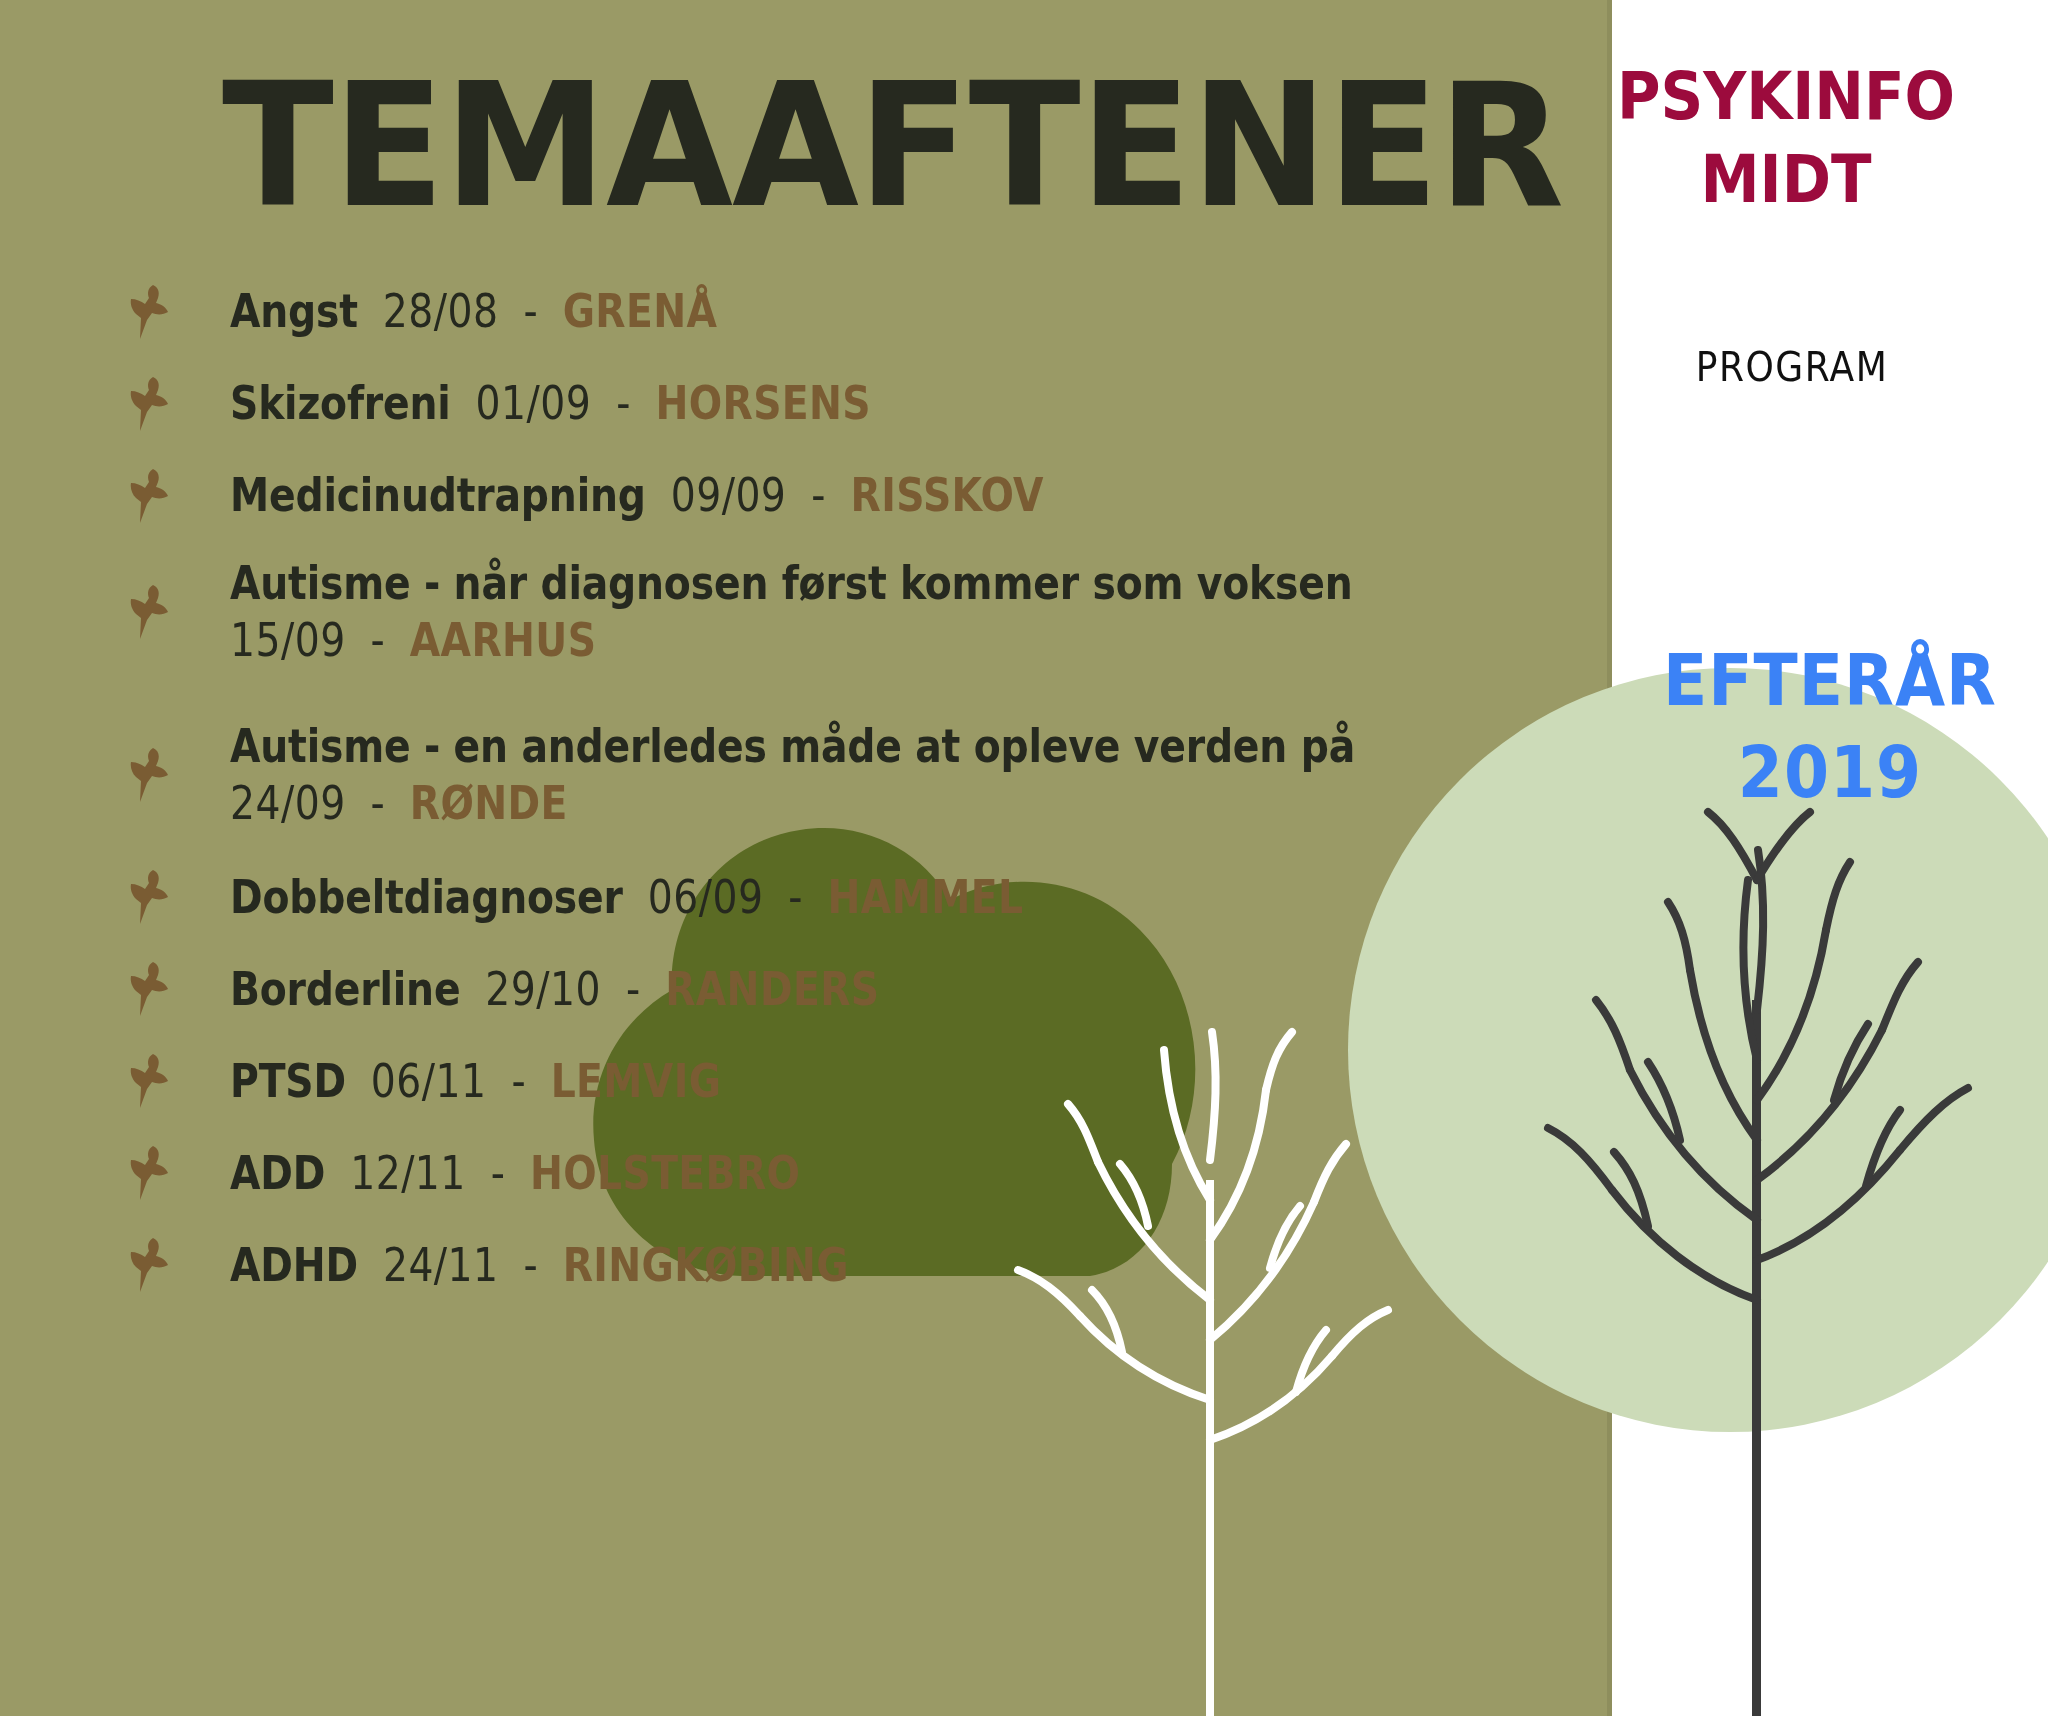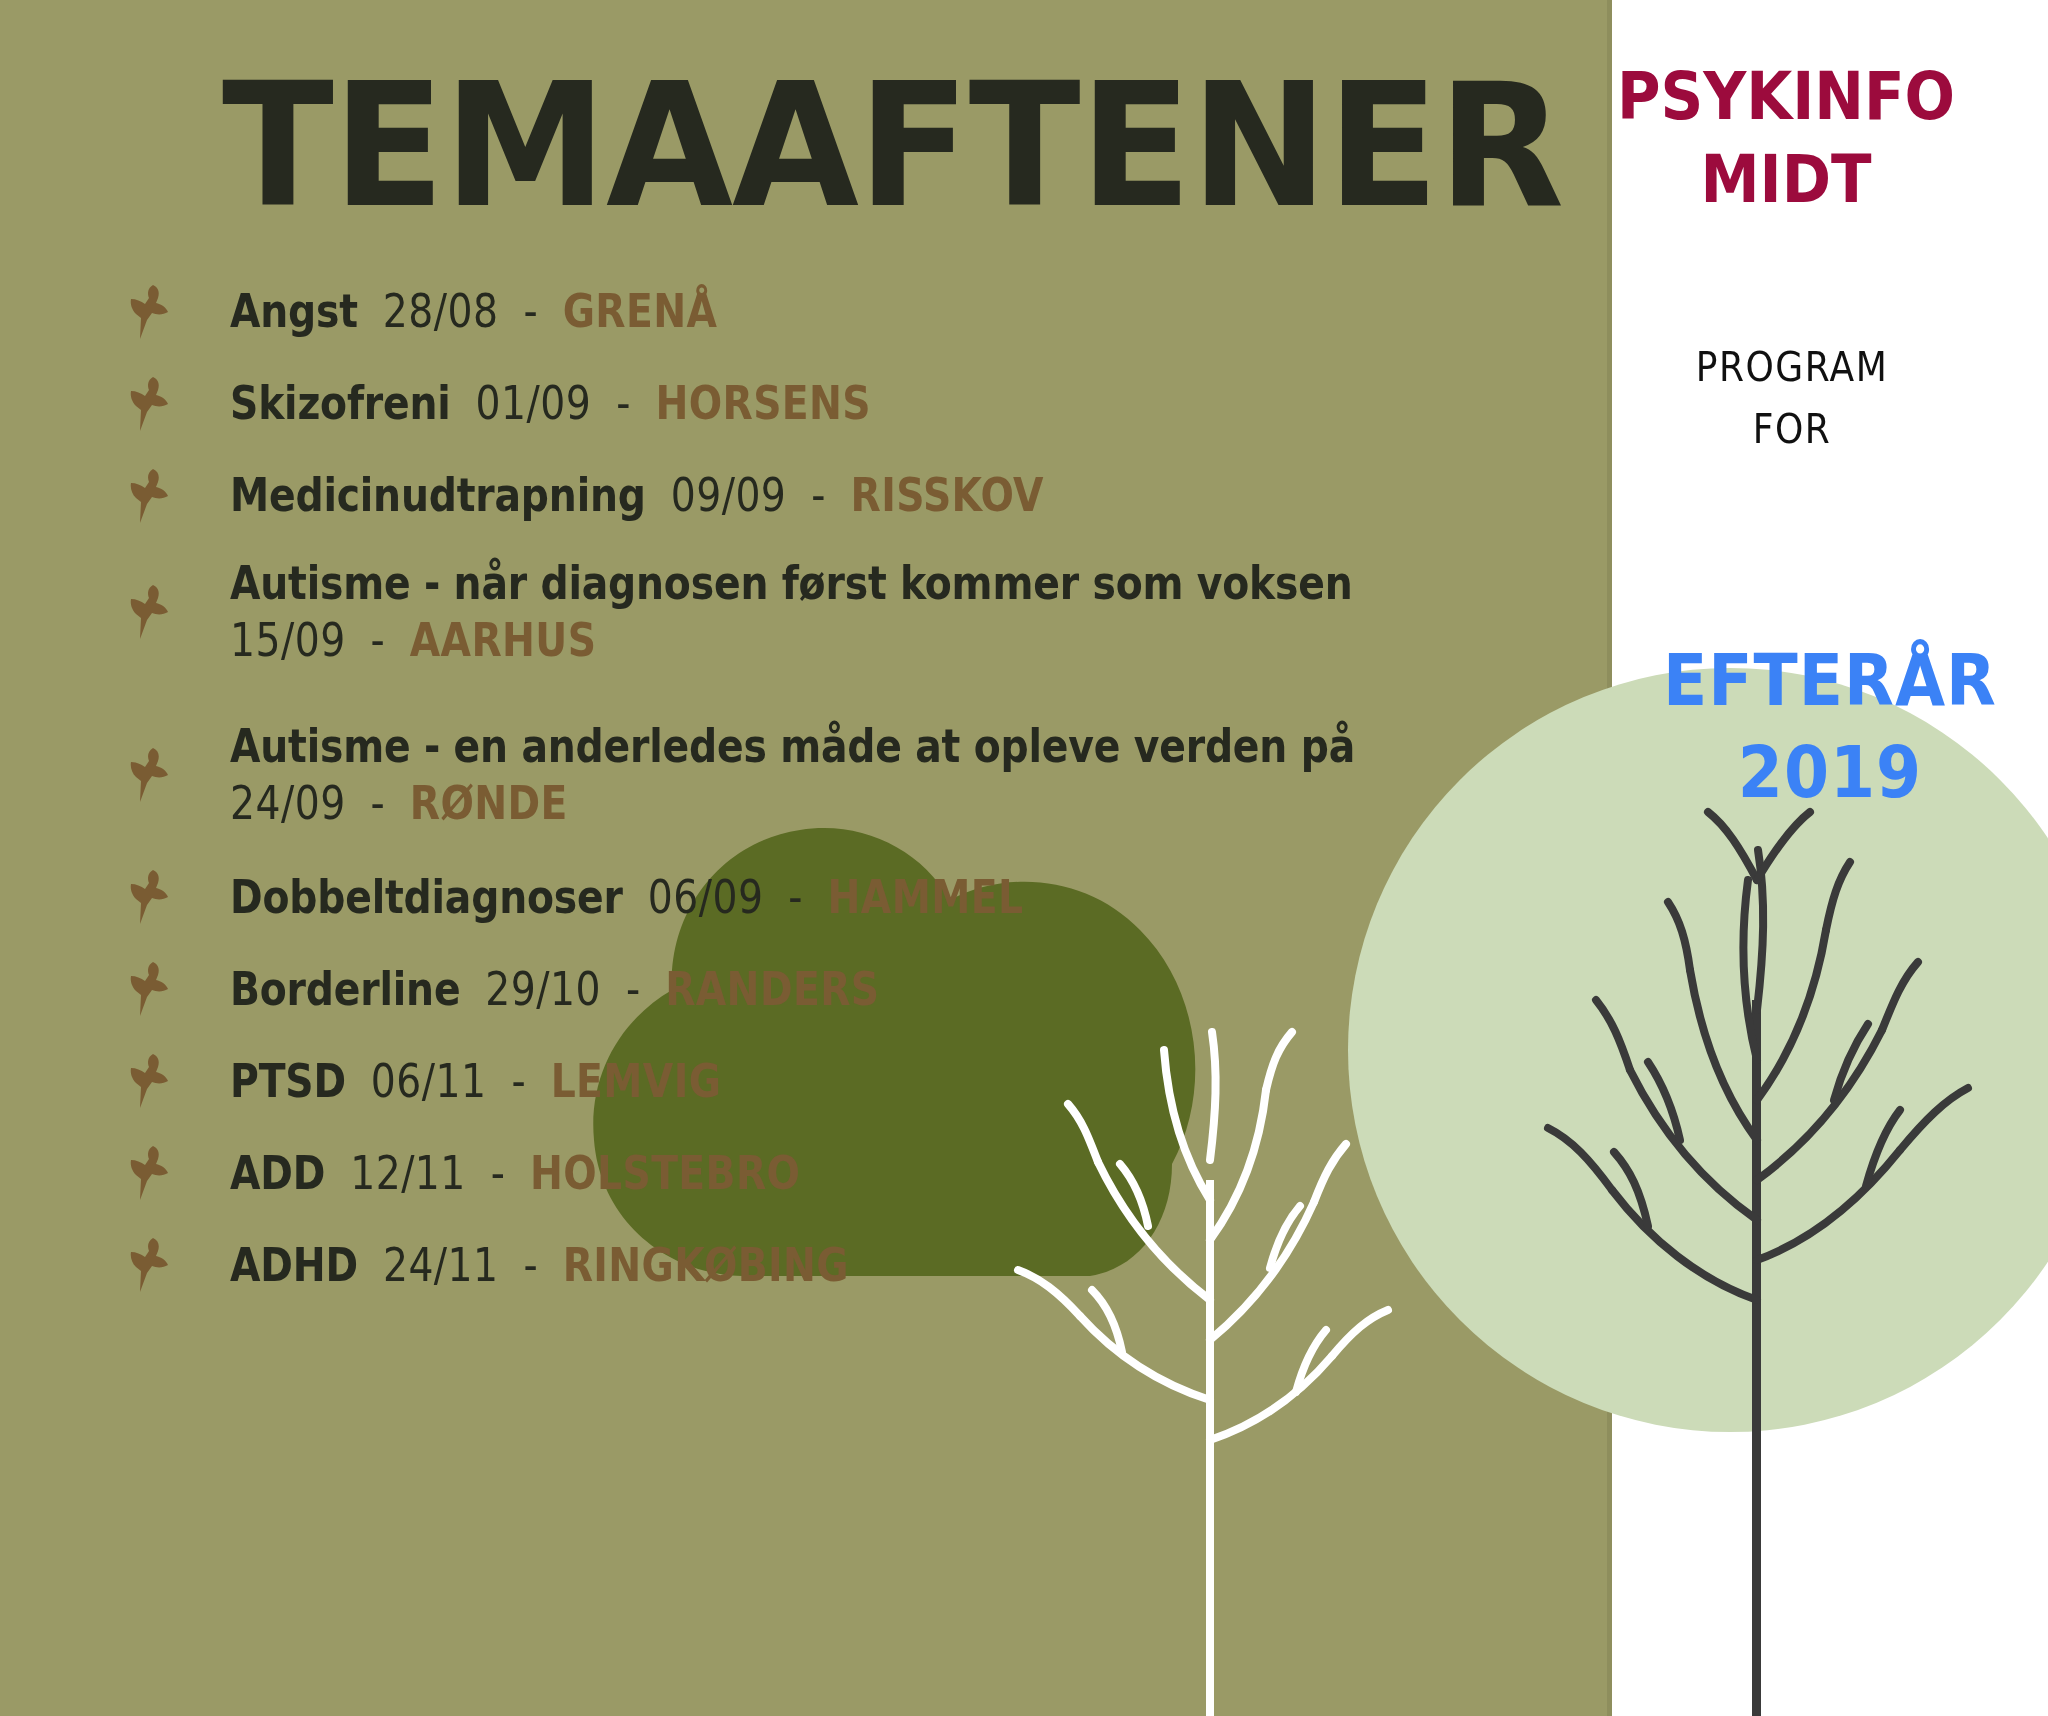--- a/index.html
+++ b/index.html
@@ -409,21 +409,20 @@
 
   </div>
 
   <div class="right-col">
     <div class="brand">
       <div>PSYKINFO</div>
       <div>MIDT</div>
     </div>
     <div class="program-for">
       <div>PROGRAM</div>
-      <div>FOR</div>
     </div>
     <div class="season">
       <div>EFTERÅR</div>
       <div>2019</div>
     </div>
   </div>
 
 </div>
 
 </body></html>

